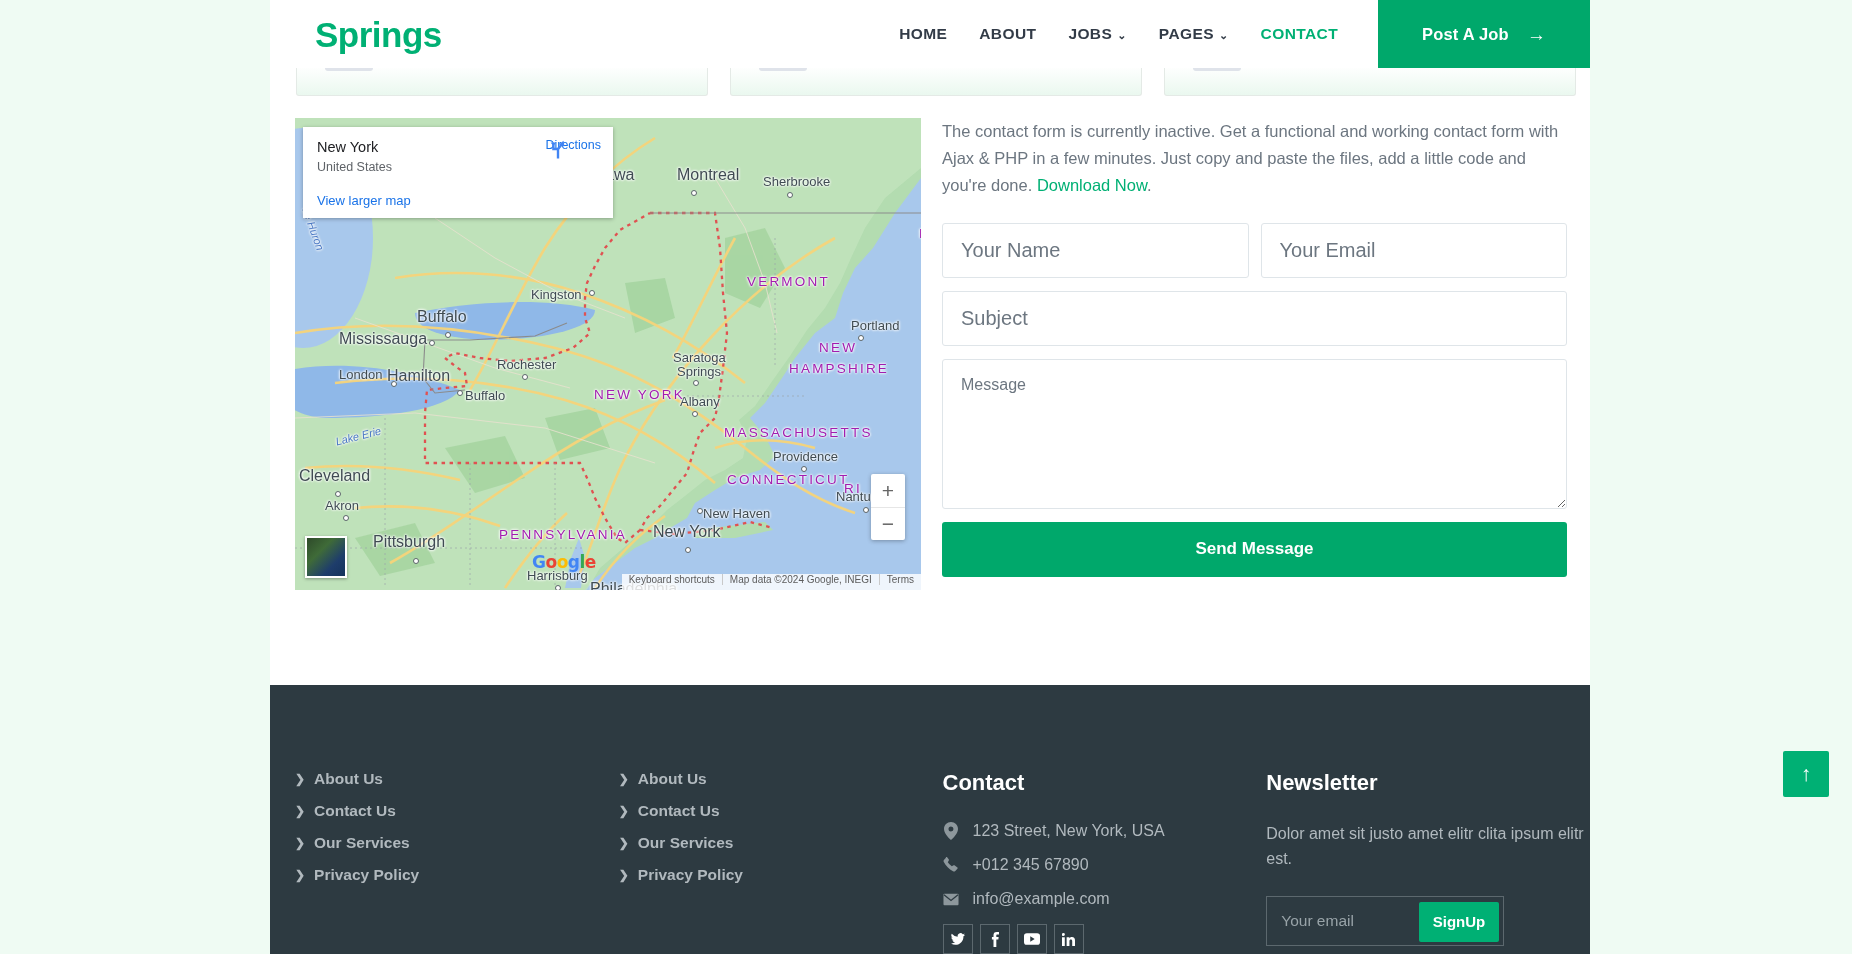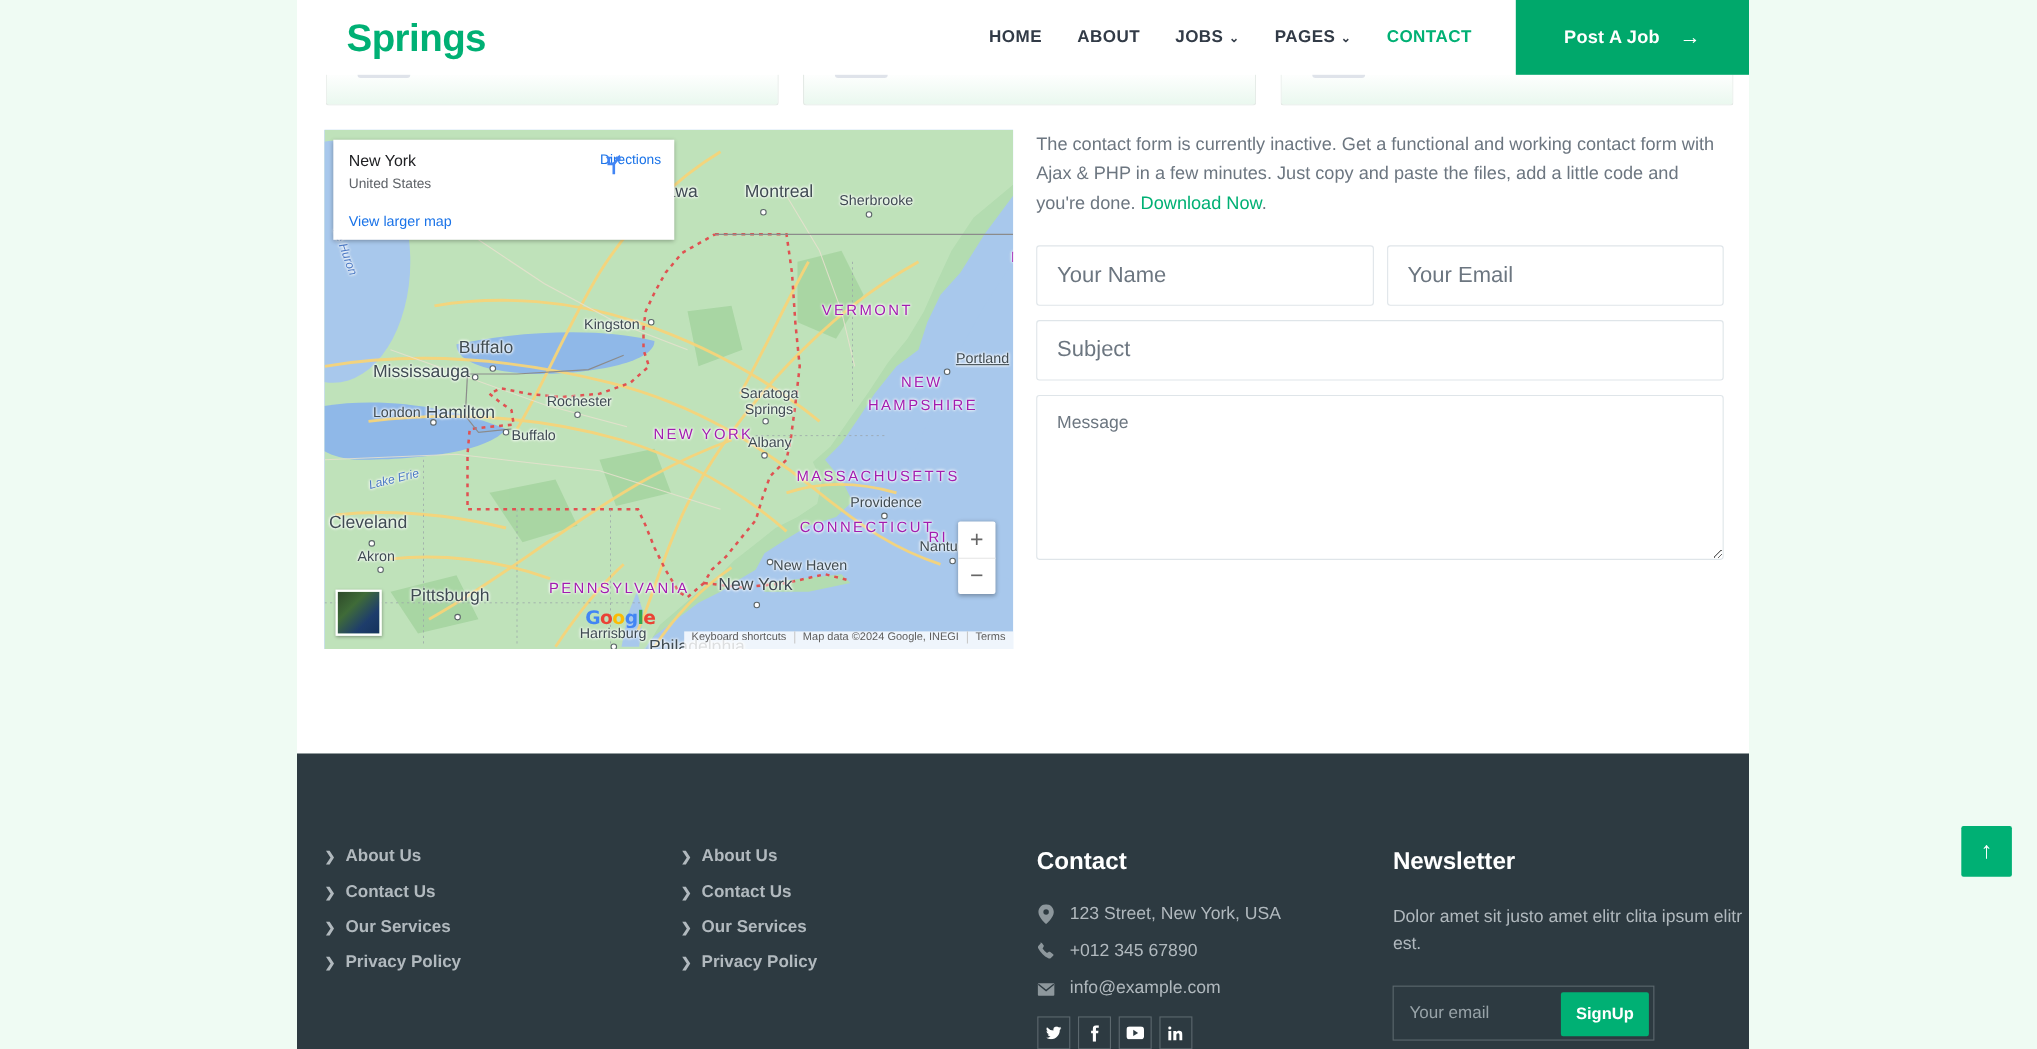--- a/index.html
+++ b/index.html
@@ -335,21 +335,21 @@
         <div class="map-label m-city-big" style="left: 92px; top: 249px;">Hamilton</div>
         <div class="map-label m-city" style="left: 202px; top: 239px;">Rochester</div>
         <div class="m-dot" style="left: 227px; top: 256px;"></div>
         <div class="map-label m-city" style="left: 170px; top: 270px;">Buffalo</div>
         <div class="m-dot" style="left: 162px; top: 272px;"></div>
         <div class="map-label m-city" style="left: 378px; top: 232px;">Saratoga</div>
         <div class="map-label m-city" style="left: 382px; top: 246px;">Springs</div>
         <div class="m-dot" style="left: 398px; top: 262px;"></div>
         <div class="map-label m-city" style="left: 385px; top: 276px;">Albany</div>
         <div class="m-dot" style="left: 397px; top: 293px;"></div>
-        <div class="map-label m-city" style="left: 574px; top: 200px; text-decoration: underline;">Portland</div>
+        <div class="map-label m-city" style="left: 556px; top: 200px;">Portland</div>
         <div class="m-dot" style="left: 563px; top: 217px;"></div>
         <div class="map-label m-city" style="left: 478px; top: 331px;">Providence</div>
         <div class="m-dot" style="left: 506px; top: 348px;"></div>
         <div class="map-label m-city" style="left: 541px; top: 371px;">Nantucket</div>
         <div class="m-dot" style="left: 568px; top: 389px;"></div>
         <div class="map-label m-city" style="left: 408px; top: 388px;">New Haven</div>
         <div class="m-dot" style="left: 402px; top: 390px;"></div>
         <div class="map-label m-city-big" style="left: 358px; top: 405px;">New York</div>
         <div class="m-dot" style="left: 390px; top: 429px;"></div>
         <div class="map-label m-city-big" style="left: 4px; top: 349px;">Cleveland</div>
@@ -412,20 +412,21 @@
       <span>The contact form is currently inactive. Get a functional and working contact form with Ajax &amp; PHP in a few minutes. Just copy and paste the files, add a little code and you're done. </span><a href="#">Download Now</a><span>.</span>
     </p>
     <div class="frow">
       <input class="fin" type="text" placeholder="Your Name" style="">
       <input class="fin" type="text" placeholder="Your Email" style="">
     </div>
     <div class="frow">
       <input class="fin" type="text" placeholder="Subject" style="">
     </div>
     <textarea class="ftext" placeholder="Message" style=""></textarea>
+    <button class="send-btn">Send Message</button>
   </div>
 
   <div class="footer">
     <div class="fcols">
 
       <div class="fcol">
         <div id="company-links">
             <div class="flink">
               <span class="chev">❯</span>
               <span>About Us</span>

